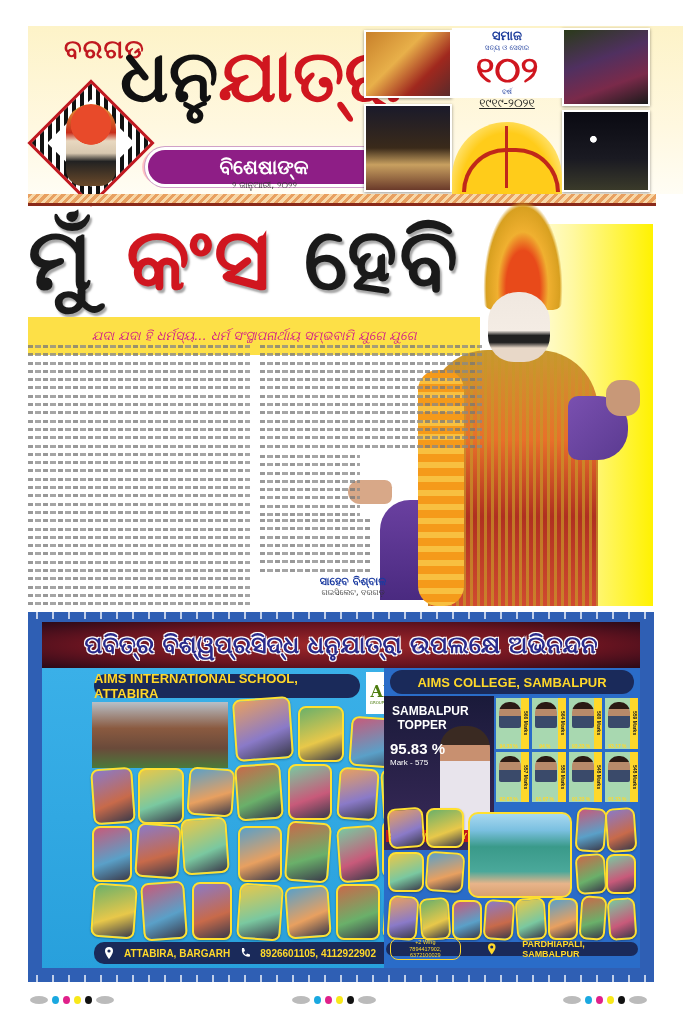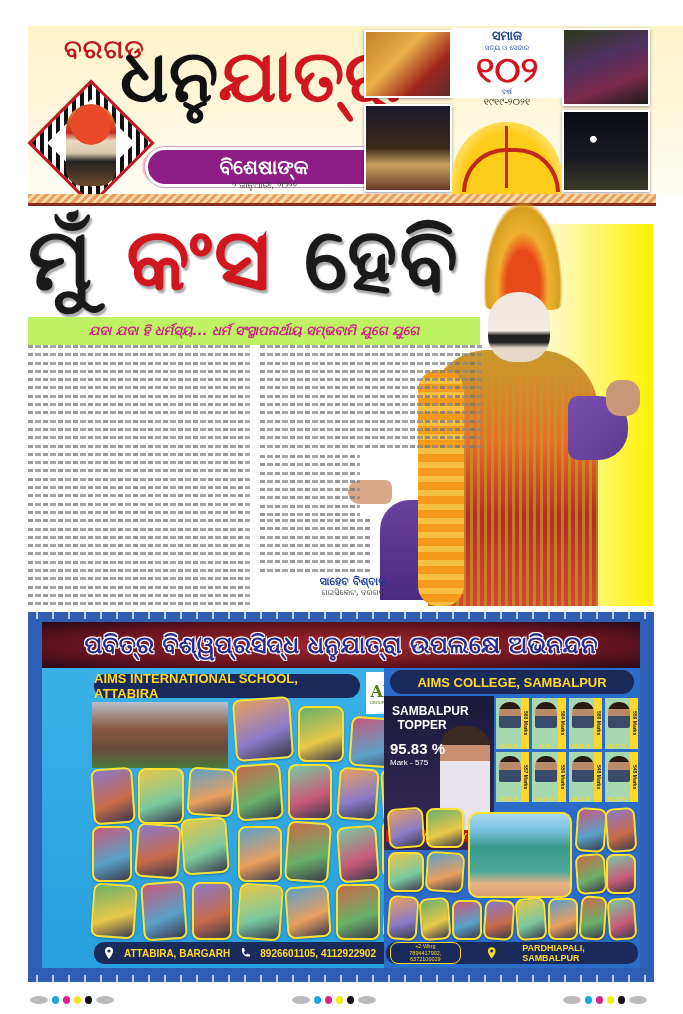--- a/index.html
+++ b/index.html
@@ -74,21 +74,21 @@
     .ph4 { left: 562px; top: 110px; width: 88px; height: 82px;
       background: radial-gradient(circle at 35% 35%, #fff 0 4%, transparent 5%),
                   linear-gradient(180deg, #0a0a12, #1a1a22 60%, #3a3a2a); }
     .anniv {
       position: absolute; left: 452px; top: 28px; width: 110px; height: 70px;
       background: #fff; text-align: center;
     }
     .anniv-title { font-size: 13px; color: #1a3a9a; font-weight: bold; }
     .anniv-sub { font-size: 7px; color: #1a3a9a; }
     .anniv-num { font-size: 36px; color: #d0161f; font-weight: bold; line-height: 1; }
-    .anniv-year { font-size: 10px; color: #222; }
+    .anniv-year { font-size: 12px; color: #222; text-decoration: underline; }
     .bow-sun {
       position: absolute; left: 452px; top: 122px; width: 110px; height: 72px;
       background: radial-gradient(ellipse at 50% 100%, #ffcc1a 0 60%, #ffe066 75%, #fff8d0 90%);
       border-radius: 55px 55px 0 0;
     }
     .bow-sun::after {
       content: ""; position: absolute; left: 10px; top: 26px; width: 90px; height: 40px;
       border: 4px solid #c0281a; border-bottom: none; border-radius: 45px 45px 0 0;
     }
     .arrow-shaft {
@@ -106,24 +106,24 @@
     
     .headline {
       position: absolute; left: 28px; top: 216px; height: 100px;
       font-size: 86px; font-weight: bold; line-height: 1; letter-spacing: 2px;
       font-family: "DejaVu Sans", sans-serif;
       color: #1a1a1a; text-shadow: 2px 3px 2px rgba(0,0,0,.35);
       white-space: nowrap;
     }
     .headline .red { color: #d0161f; }
     .subhead-bar {
-      position: absolute; left: 28px; top: 317px; width: 452px; height: 28px;
-      background: #bef264;
+      position: absolute; left: 28px; top: 317px; width: 452px; height: 38px;
+      background: #fde047;
       display: flex; align-items: center; justify-content: center;
-      color: #d01a8a; font-style: italic; font-size: 13px; font-weight: bold;
+      color: #d01a8a; font-style: italic; font-size: 13px; font-weight: normal;
     }
 
     
     .article { position: absolute; left: 28px; top: 343px; width: 450px; height: 262px; }
     .col {
       position: absolute; top: 0; font-size: 5.4px; line-height: 6.3px; color: #444;
       text-align: justify; overflow: hidden;
     }
     .col1 { left: 0; width: 222px; height: 262px; }
     .col2 { left: 232px; width: 222px; height: 110px; }
@@ -282,21 +282,21 @@
       border-radius: 10px; border: 2px solid #ffe030;
       background: linear-gradient(180deg, #a8d8f0 0%, #7ac0e0 20%, #3a9a8a 40%, #4aa89a 70%, #e8b48a 85%, #d8a070 100%);
     }
 
     .ad-footer-left {
       position: absolute; left: 6px; top: 274px; width: 320px; height: 22px; border-radius: 10px;
       background: #1a2a5a; display: flex; align-items: center; gap: 10px; padding-left: 10px;
       color: #ffd82a; font-size: 10px; font-weight: bold; font-family: "Liberation Sans", sans-serif;
     }
     .ad-footer-right {
-      position: absolute; left: 2px; top: 274px; width: 252px; height: 22px; border-radius: 10px;
+      position: absolute; left: 2px; top: 274px; width: 252px; height: 14px; border-radius: 10px;
       background: #1a2a5a; display: flex; align-items: center; gap: 26px; padding-left: 4px;
       color: #ffd82a; font-size: 9px; font-weight: bold; font-family: "Liberation Sans", sans-serif;
     }
     .wing-box {
       border: 1px solid #ffd82a; border-radius: 8px; padding: 0 4px; text-align: center;
       font-size: 5.5px; line-height: 6.5px; font-weight: normal;
     }
     .icn { display: inline-block; width: 10px; height: 12px; }
 
     

